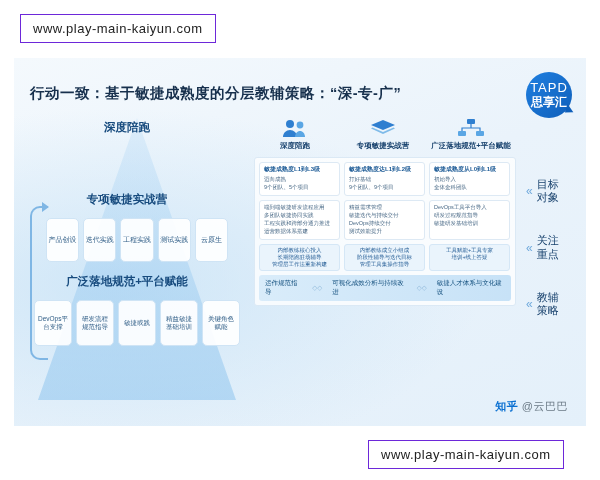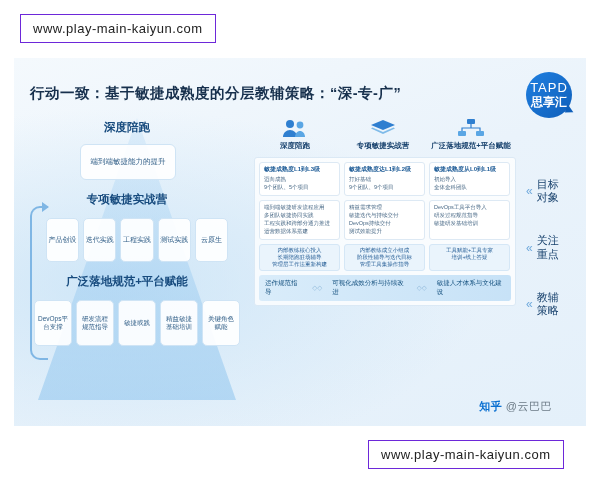--- a/index.html
+++ b/index.html
@@ -141,21 +141,21 @@
   }
   .footbar .sep{color:#8cb6d8;}
 
   
   .rlabels{position:absolute;left:512px;top:120px;width:60px;}
   .rlab{margin-bottom:30px;display:flex;align-items:center;gap:4px;color:#16406c;}
   .rlab .chev{font-size:12px;color:#6fa9dc;}
   .rlab .txt{font-size:11px;font-weight:normal;line-height:1.2;}
 
   .zhihu{
-    position:absolute;right:34px;bottom:12px;
+    position:absolute;right:18px;bottom:12px;
     font-size:11px;color:#6b7a86;letter-spacing:.5px;
   }
   .zhihu .zlogo{color:#0b70d1;font-weight:bold;}
 </style>
 </head>
 <body>
 
 <div class="wm wm-top">www.play-main-kaiyun.com</div>
 <div class="wm wm-bottom">www.play-main-kaiyun.com</div>
 
@@ -167,21 +167,20 @@
     <div class="l1">TAPD</div>
     <div class="l2">思享汇</div>
   </div>
 
   <div class="pyr">
     <div class="pyr-bg"></div>
 
     <div class="arrow-left"></div>
 
     <div class="pyr-lvl lvl1-label">深度陪跑</div>
-    <div class="lvl1-box">端到端敏捷能力的提升</div>
 
     <div class="pyr-lvl lvl2-label">专项敏捷实战营</div>
     <div class="lvl2-row">
       <div class="cell">产品创设</div>
       <div class="cell">迭代实践</div>
       <div class="cell">工程实践</div>
       <div class="cell">测试实践</div>
       <div class="cell">云原生</div>
     </div>
 

